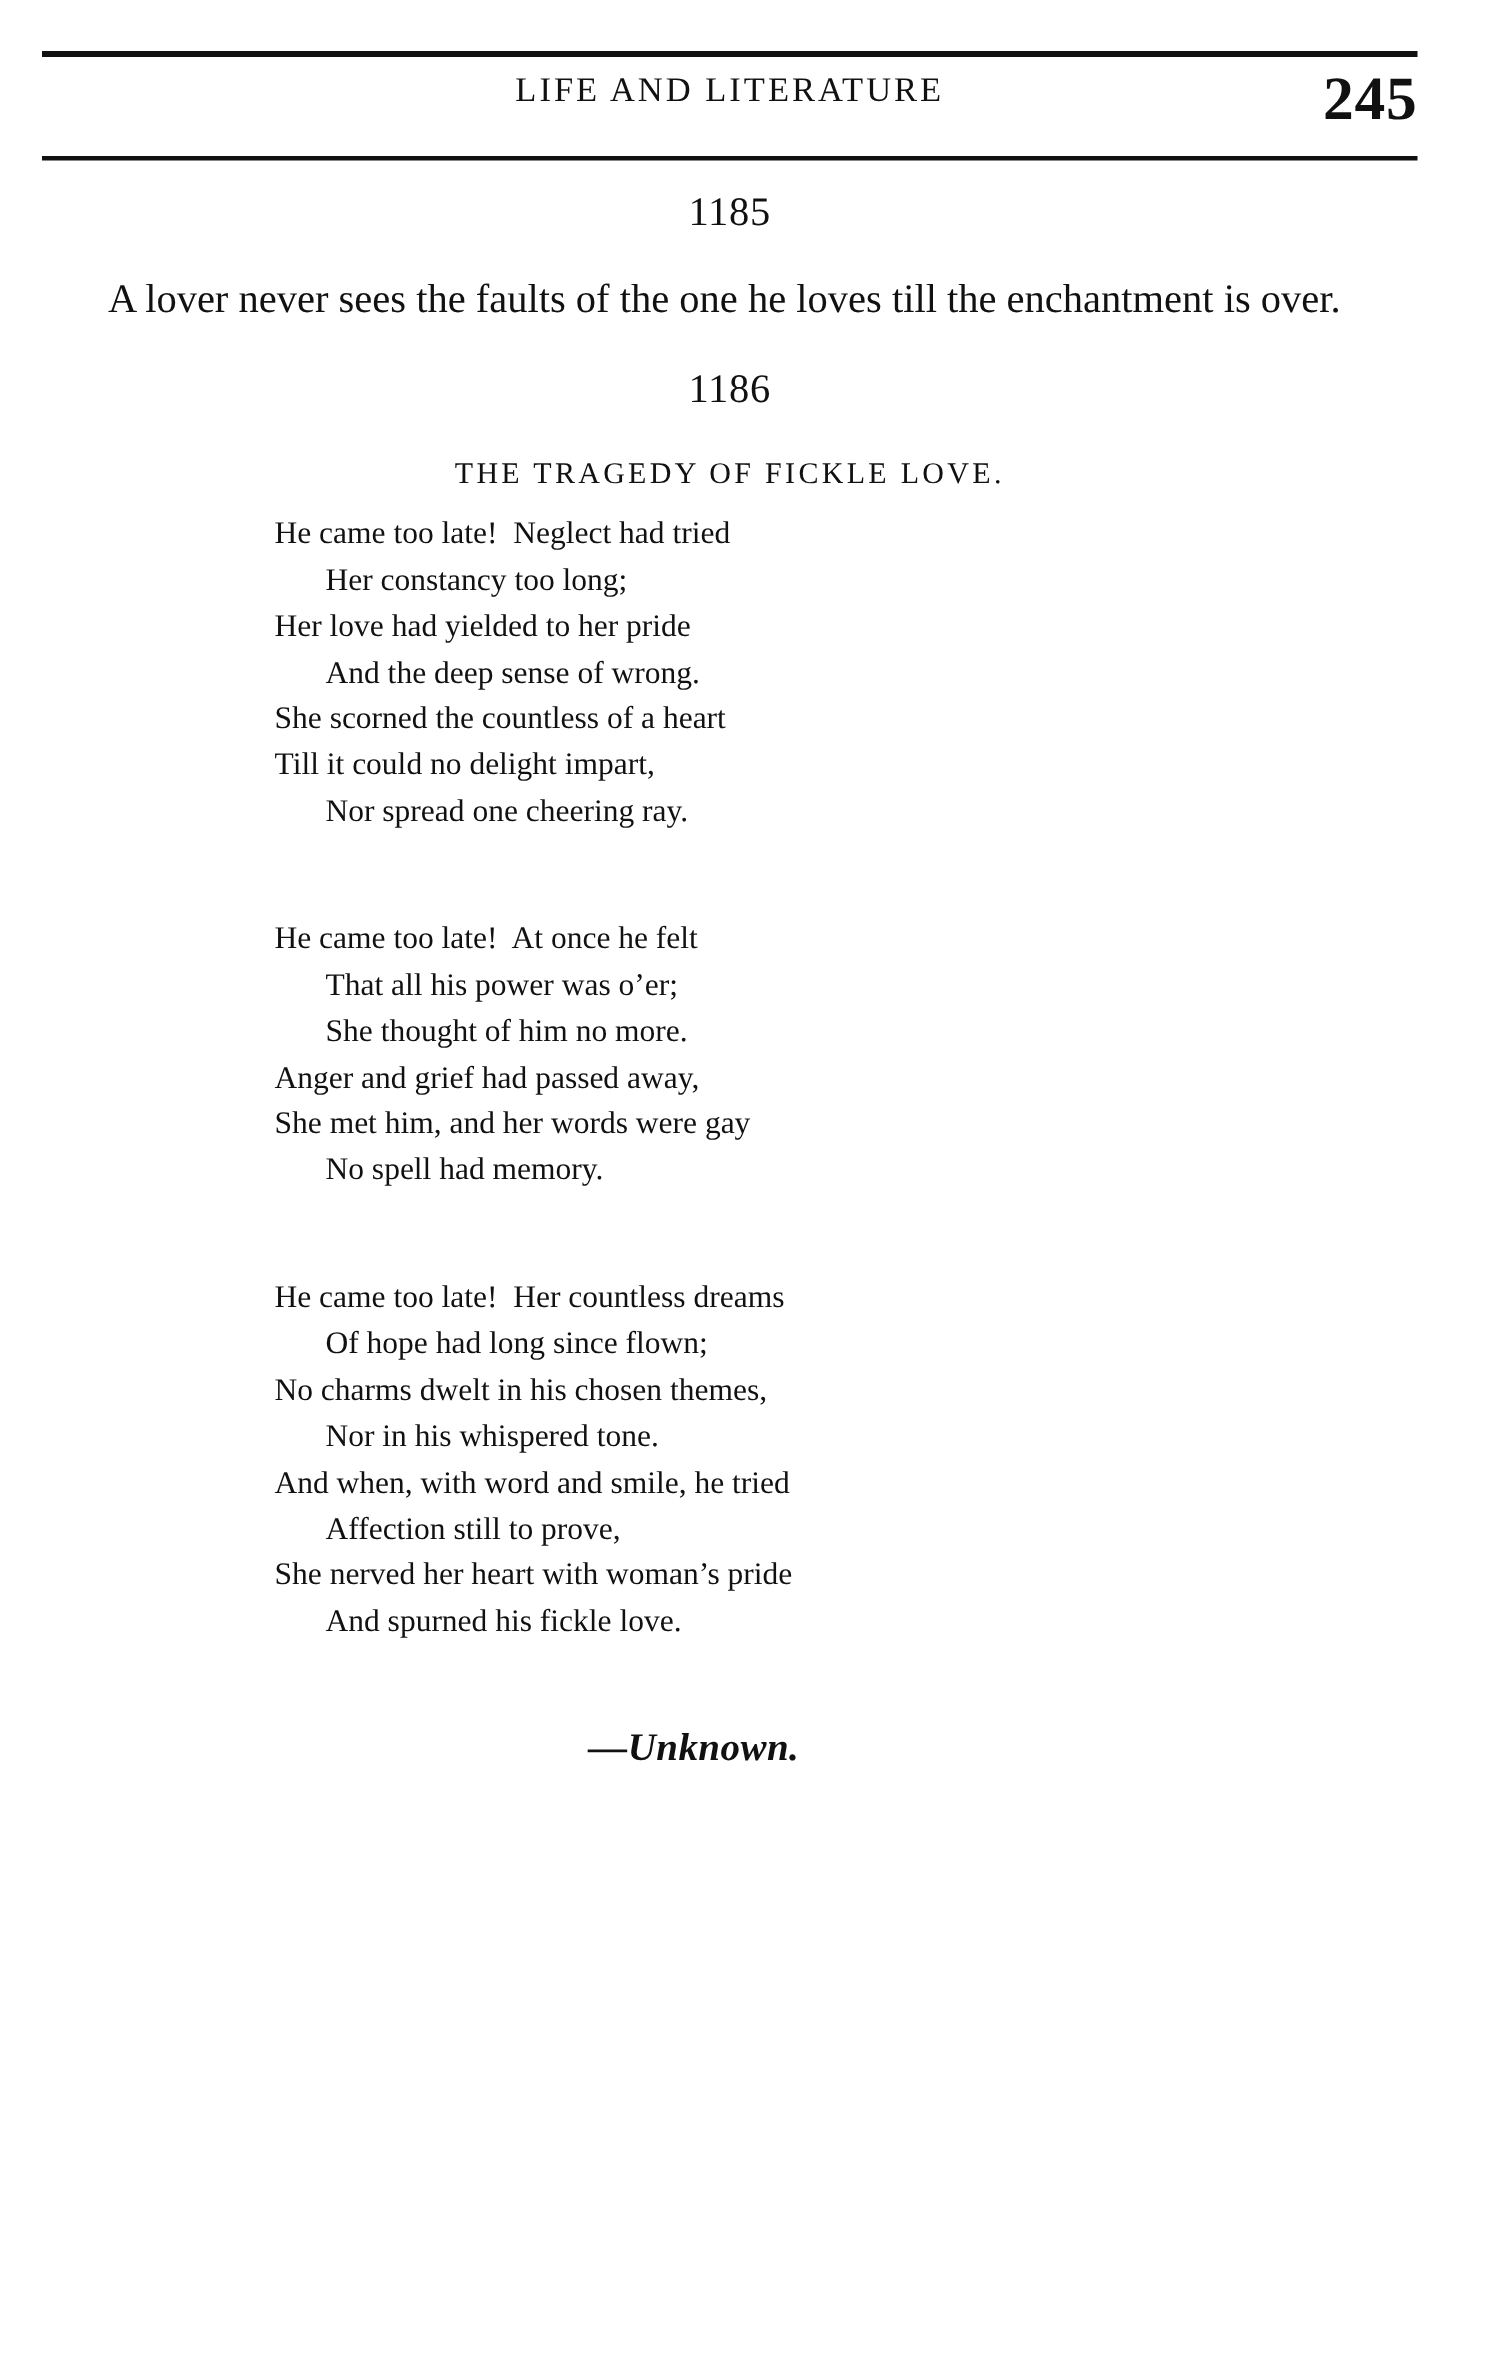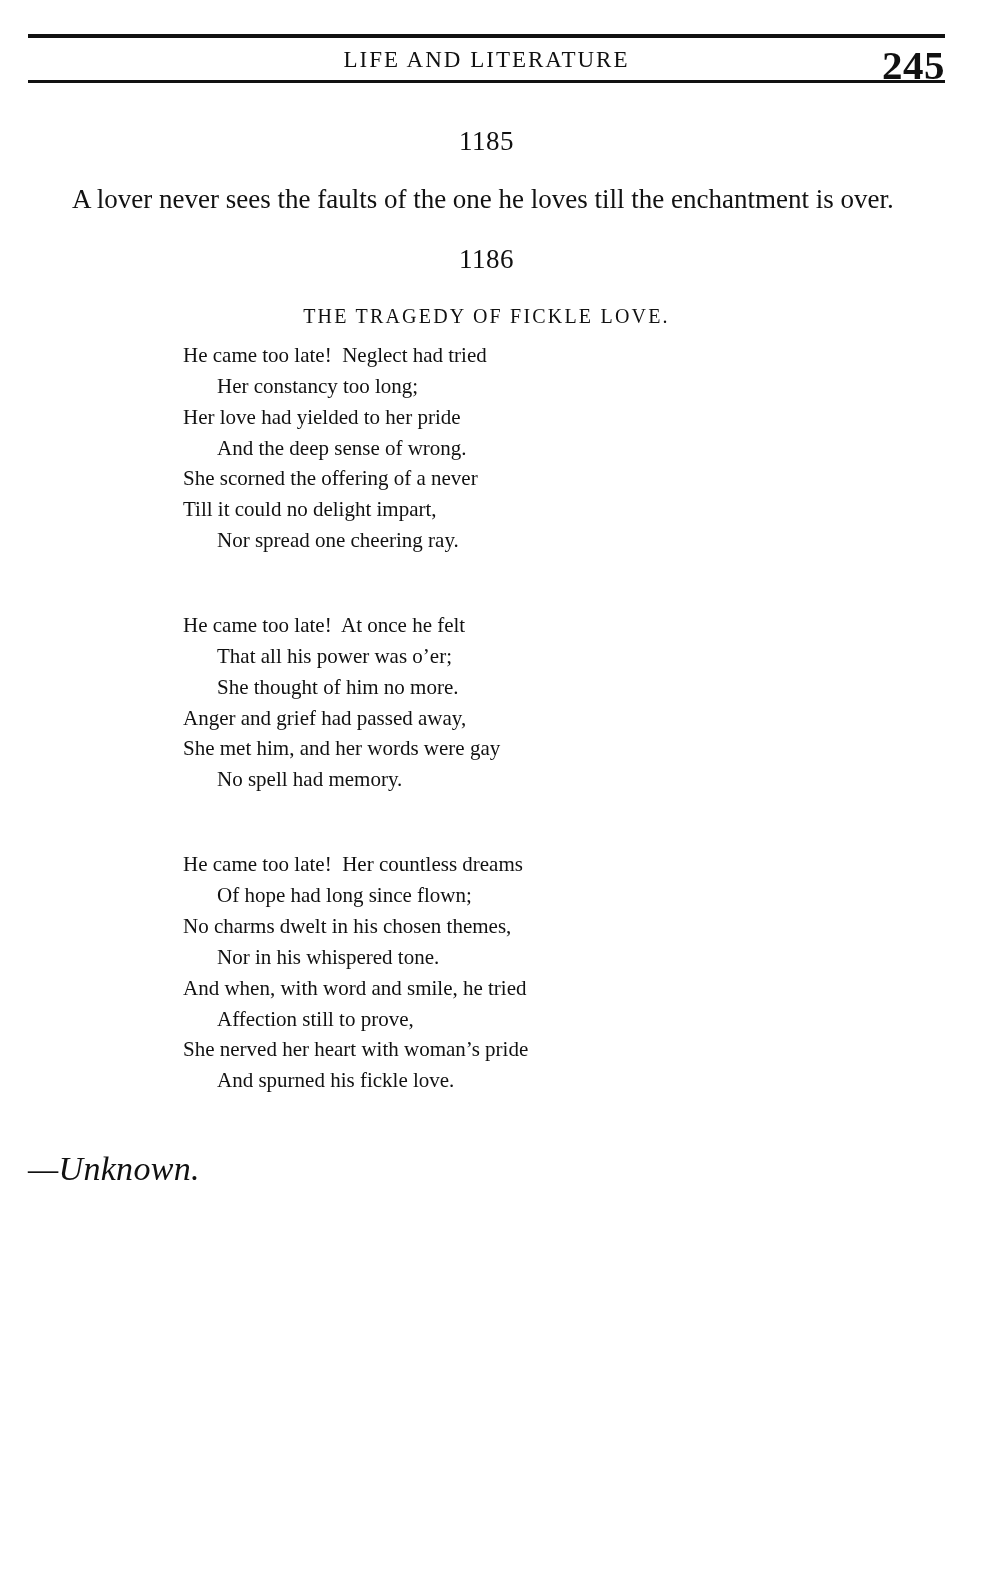--- a/index.html
+++ b/index.html
@@ -32,21 +32,21 @@
   .rule-top {
     border-top: 4px solid #111;
     width: 100%;
   }
   .rule-bottom {
     border-top: 3px solid #111;
     width: 100%;
   }
   .header-row {
     position: relative;
-    height: 42px;
+    height: 66px;
   }
   .running-title {
     position: absolute;
     left: 0;
     right: 0;
     top: 9px;
     text-align: center;
     font-size: 23px;
     letter-spacing: 2.0px;
     font-variant: small-caps;
@@ -91,24 +91,24 @@
   .stanza {
     margin: 0 0 54px 0;
     padding-left: 155px;
     font-size: 21px;
     line-height: 1.47;
   }
   .stanza:last-of-type { margin-bottom: 12px; }
   .line { white-space: pre; }
   .line.indent { padding-left: 34px; }
   .attribution {
-    text-align: left;
+    text-align: center;
     font-style: italic;
-    font-size: 34px;
-    font-weight: 400;
+    font-size: 26px;
+    font-weight: 700;
     margin: 6px 48px 0 0;
     letter-spacing: 0.3px;
   }
 </style>
 </head>
 <body>
 
 <div class="page">
 
   <div class="header">
@@ -131,21 +131,21 @@
 
     <div class="entry">
       <div class="item-number">1186</div>
       <div class="poem-title">The Tragedy of Fickle Love.</div>
 
       <div class="stanza">
         <div class="line">He came too late!  Neglect had tried</div>
         <div class="line indent">Her constancy too long;</div>
         <div class="line">Her love had yielded to her pride</div>
         <div class="line indent">And the deep sense of wrong.</div>
-        <div class="line">She scorned the offering of a never</div>
+        <div class="line">She scorned the countless of a heart</div>
         <div class="line">Till it could no delight impart,</div>
         <div class="line indent">Nor spread one cheering ray.</div>
       </div>
 
       <div class="stanza">
         <div class="line">He came too late!  At once he felt</div>
         <div class="line indent">That all his power was o’er;</div>
         <div class="line indent">She thought of him no more.</div>
         <div class="line">Anger and grief had passed away,</div>
         <div class="line">She met him, and her words were gay</div>

